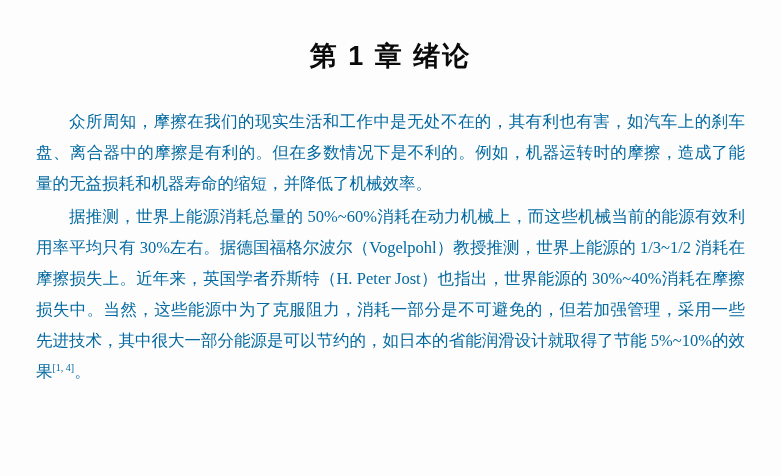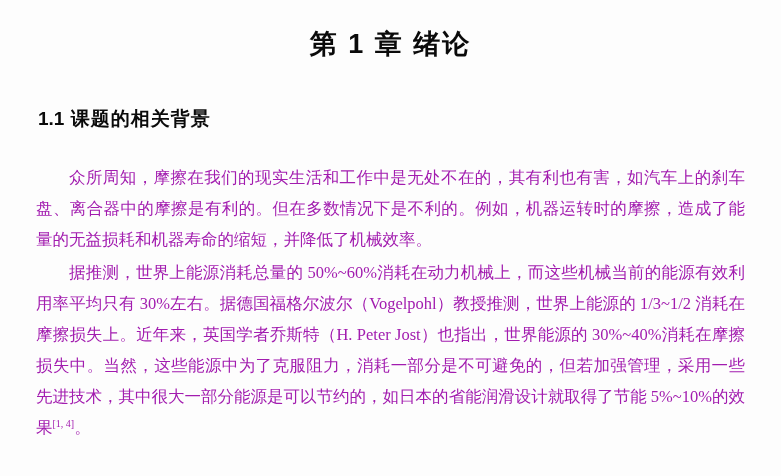--- a/index.html
+++ b/index.html
@@ -13,21 +13,21 @@
     overflow: hidden;
     font-family: "Liberation Serif", serif;
     color: #000000;
   }
   .page {
     position: relative;
     width: 781px;
     height: 476px;
     background: #fdfdfd;
     box-sizing: border-box;
-    padding: 4px 36px;
+    padding: 16px 36px;
   }
   .chapter-title {
     text-align: center;
     font-family: "Liberation Sans", sans-serif;
     font-weight: bold;
     font-size: 27px;
     letter-spacing: 2px;
     margin: 0;
     padding-top: 22px;
     padding-bottom: 6px;
@@ -51,42 +51,38 @@
   .body-block {
     padding-top: 26px;
   }
   p.para {
     margin: 0 0 1px 0;
     font-size: 16.5px;
     line-height: 31px;
     text-align: justify;
     text-justify: inter-ideograph;
     text-indent: 2em;
-    color: #a21caf;
+    color: #0369a1;
     font-family: "Liberation Serif", serif;
   }
   p.para.tight {
     margin-top: 2px;
   }
   sup.ref {
     font-size: 10px;
     vertical-align: super;
     line-height: 0;
   }
 </style>
 </head>
 <body>
 
 <div class="page">
 
   <h1 class="chapter-title">第 1 章  绪论</h1>
 
-  <h2 class="section-heading">
-    <span class="num">1.1</span>
-    <span class="sec-title">课题的相关背景</span>
-  </h2>
 
   <div class="body-block">
     <p class="para">众所周知，摩擦在我们的现实生活和工作中是无处不在的，其有利也有害，如汽车上的刹车盘、离合器中的摩擦是有利的。但在多数情况下是不利的。例如，机器运转时的摩擦，造成了能量的无益损耗和机器寿命的缩短，并降低了机械效率。</p>
     <p class="para tight"><span>据推测，世界上能源消耗总量的 50%~60%消耗在动力机械上，而这些机械当前的能源有效利用率平均只有 30%左右。据德国福格尔波尔（Vogelpohl）教授推测，世界上能源的 1/3~1/2 消耗在摩擦损失上。近年来，英国学者乔斯特（H. Peter Jost）也指出，世界能源的 30%~40%消耗在摩擦损失中。当然，这些能源中为了克服阻力，消耗一部分是不可避免的，但若加强管理，采用一些先进技术，其中很大一部分能源是可以节约的，如日本的省能润滑设计就取得了节能 5%~10%的效果</span><sup class="ref">[1, 4]</sup><span>。</span></p>
   </div>
 
 </div>
 
 </body></html>

